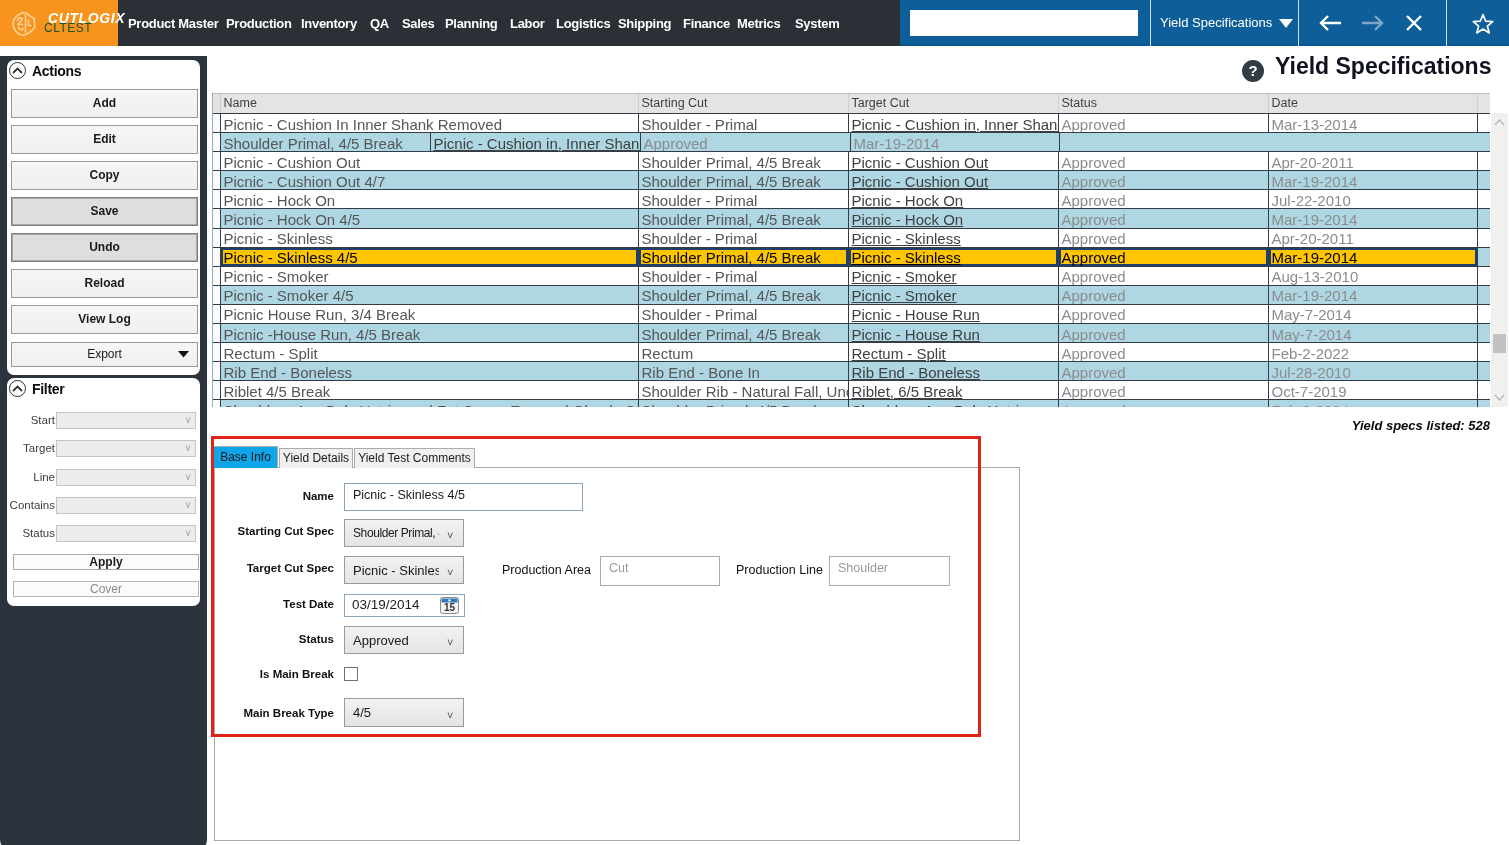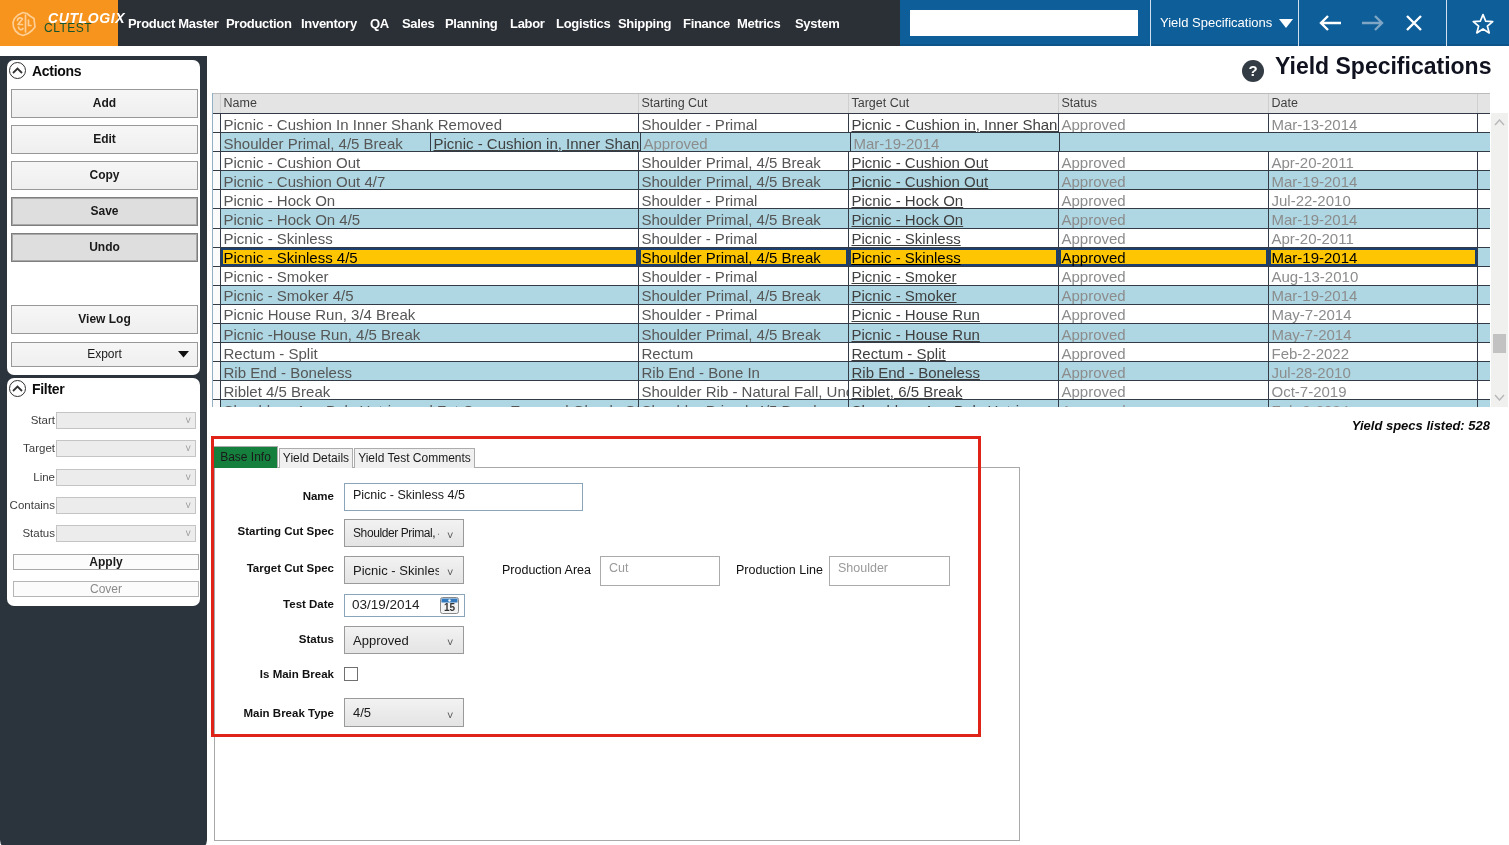--- a/index.html
+++ b/index.html
@@ -69,21 +69,21 @@
 .grow.sel .cg { background:#fbfbfb; box-shadow:none; }
 .grow.sel .tc, .grow.sel .lite { color:#000; }
 #vscroll { position:absolute; left:1491px; top:113px; width:17px; height:294px; background:#f0f0ef; }
 #count { position:absolute; left:0; top:418px; width:1490px; text-align:right;
   font-size:13px; font-weight:bold; font-style:italic; color:#0a0a0a; }
 
 
 #panelbox { position:absolute; left:214px; top:467px; width:806px; height:374px;
   background:#fff; border:1px solid #a9a9a9; }
 .tab { position:absolute; font-size:12px; color:#1a1a1a; text-align:center; }
-#tab1 { left:213px; top:446px; width:65px; height:22px; background:#15803d;
+#tab1 { left:213px; top:446px; width:65px; height:22px; background:#0ea5e9;
   border:1px solid #acacac; border-bottom:none; line-height:21px; z-index:3; font-size:12px; }
 #tab2 { left:279px; top:448px; width:74px; height:20px; background:#f0f0f0;
   border:1px solid #acacac; border-bottom:none; line-height:19px; }
 #tab3 { left:354px; top:448px; width:121px; height:20px; background:#f0f0f0;
   border:1px solid #acacac; border-bottom:none; line-height:19px; }
 .formlbl { position:absolute; font-size:11.5px; font-weight:bold; color:#111; text-align:right; }
 .ctl { position:absolute; }
 .combo { background:linear-gradient(#f2f2f2,#e4e4e4); border:1px solid #9a9a9a;
   font-size:13px; color:#1a1a1a; display:flex; align-items:center; padding-left:8px;gap:8px; }
 .combo .ct { flex:1; white-space:nowrap; overflow:hidden; }
@@ -156,20 +156,21 @@
             <path d="M1 6 L5.5 1.5 L10 6" stroke="#333" stroke-width="1.8" fill="none"></path>
           </svg>
         </span>
         <span class="t">Actions</span>
       </div>
     <div class="actbtn" style="top:29px">Add</div>
     <div class="actbtn" style="top:65px">Edit</div>
     <div class="actbtn" style="top:101px">Copy</div>
     <div class="actbtn pressed" style="top:137px">Save</div>
     <div class="actbtn pressed" style="top:173px">Undo</div>
+    <div class="actbtn" style="top:209px">Reload</div>
     <div class="actbtn" style="top:245px">View Log</div>
     <div class="actbtn" style="top:282px;height:25px;line-height:23px;font-weight:normal;">Export
       <svg width="11" height="7" viewBox="0 0 11 7" style="position:absolute;right:8px;top:8px">
           <path d="M0 0 L5.5 6.5 L11 0 Z" fill="#111"></path>
         </svg>
     </div>
   </div>
   <div class="sbpanel" id="filtpanel" style="top:322px;height:228px;">
     <div class="sbhead">
         <span class="circ">

